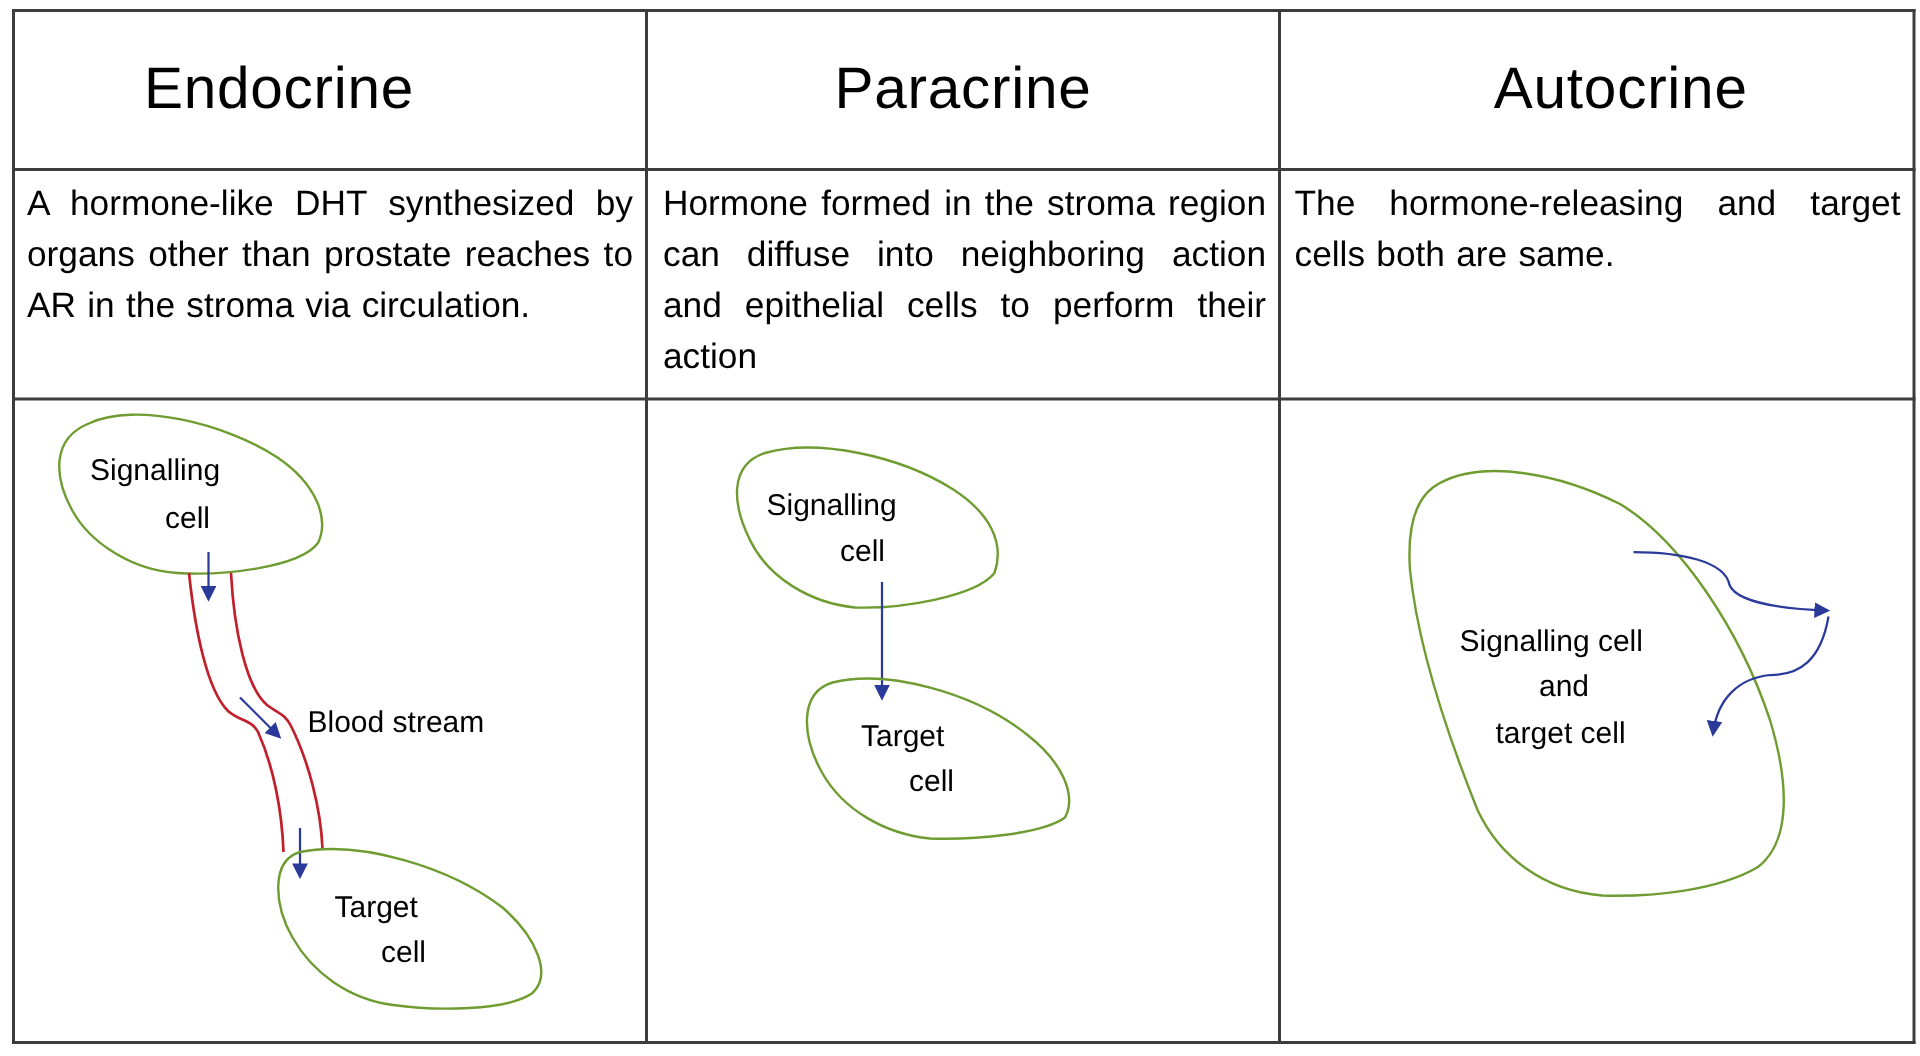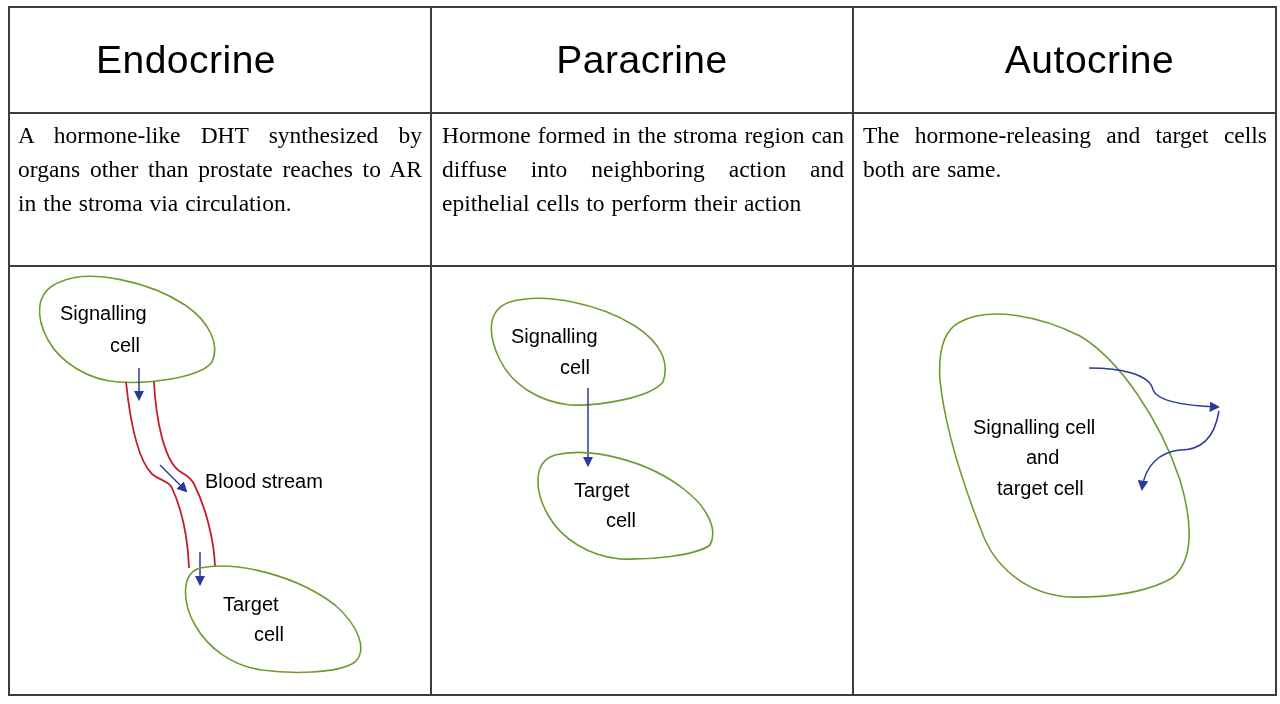--- a/index.html
+++ b/index.html
@@ -2,39 +2,39 @@
 <html><head>
 <meta charset="utf-8">
 <style>
   html, body { margin: 0; padding: 0; background: #ffffff; }
   body { width: 1280px; height: 704px; position: relative; overflow: hidden;
          font-family: "Liberation Sans", "DejaVu Sans", sans-serif; color: #000; }
   .hline, .vline { position: absolute; background: #3c3c3c; }
   .cell-title { position: absolute; top: 6px; height: 107px; display: flex; align-items: center;
                 justify-content: center; font-size: 39px; letter-spacing: 0.5px; }
   .cell-desc { position: absolute; top: 118px; font-size: 23.5px; line-height: 34px;
-               text-align: justify; text-align-last: left; word-spacing: 1px; font-family: Liberation Serif, serif; }
+               text-align: justify; text-align-last: left; word-spacing: 1px; }
   svg.diagram { position: absolute; left: 0; top: 0; width: 1280px; height: 704px; }
   svg text { font-family: "Liberation Sans", "DejaVu Sans", sans-serif; font-size: 20px; fill: #000; }
 </style>
 </head>
 <body>
 
 <div class="hline" style="left:8px;top:6px;width:1269px;height:2px;"></div>
 <div class="hline" style="left:8px;top:112px;width:1269px;height:2px;"></div>
 <div class="hline" style="left:8px;top:265px;width:1269px;height:2px;"></div>
 <div class="hline" style="left:8px;top:694px;width:1269px;height:2px;"></div>
 <div class="vline" style="left:8px;top:6px;width:2px;height:690px;"></div>
 <div class="vline" style="left:430px;top:6px;width:2px;height:690px;"></div>
 <div class="vline" style="left:852px;top:6px;width:2px;height:690px;"></div>
 <div class="vline" style="left:1275px;top:6px;width:2px;height:690px;"></div>
 
 <div class="cell-title" style="left:10px;width:352px;">Endocrine</div>
 <div class="cell-title" style="left:432px;width:420px;border-radius:16px;">Paracrine</div>
-<div class="cell-title" style="left:904px;width:371px;">Autocrine</div>
+<div class="cell-title" style="left:854px;width:371px;padding-left:41px;">Autocrine</div>
 
 <div class="cell-desc" style="left:18px;width:404px;">A hormone-like DHT synthesized by organs other than prostate reaches to AR in the stroma via circulation.</div>
 <div class="cell-desc" style="left:442px;width:402px;">Hormone formed in the stroma region can diffuse into neighboring action and epithelial cells to perform their action</div>
 <div class="cell-desc" style="left:863px;width:404px;">The hormone-releasing and target cells both are same.</div>
 
 <svg class="diagram" viewBox="0 0 1280 704">
   <defs>
     <marker id="ah" viewBox="0 0 10 10" refX="8" refY="5" markerWidth="7" markerHeight="7" orient="auto">
       <path d="M0,0 L10,5 L0,10 z" fill="#2a3a9a"></path>
     </marker>

